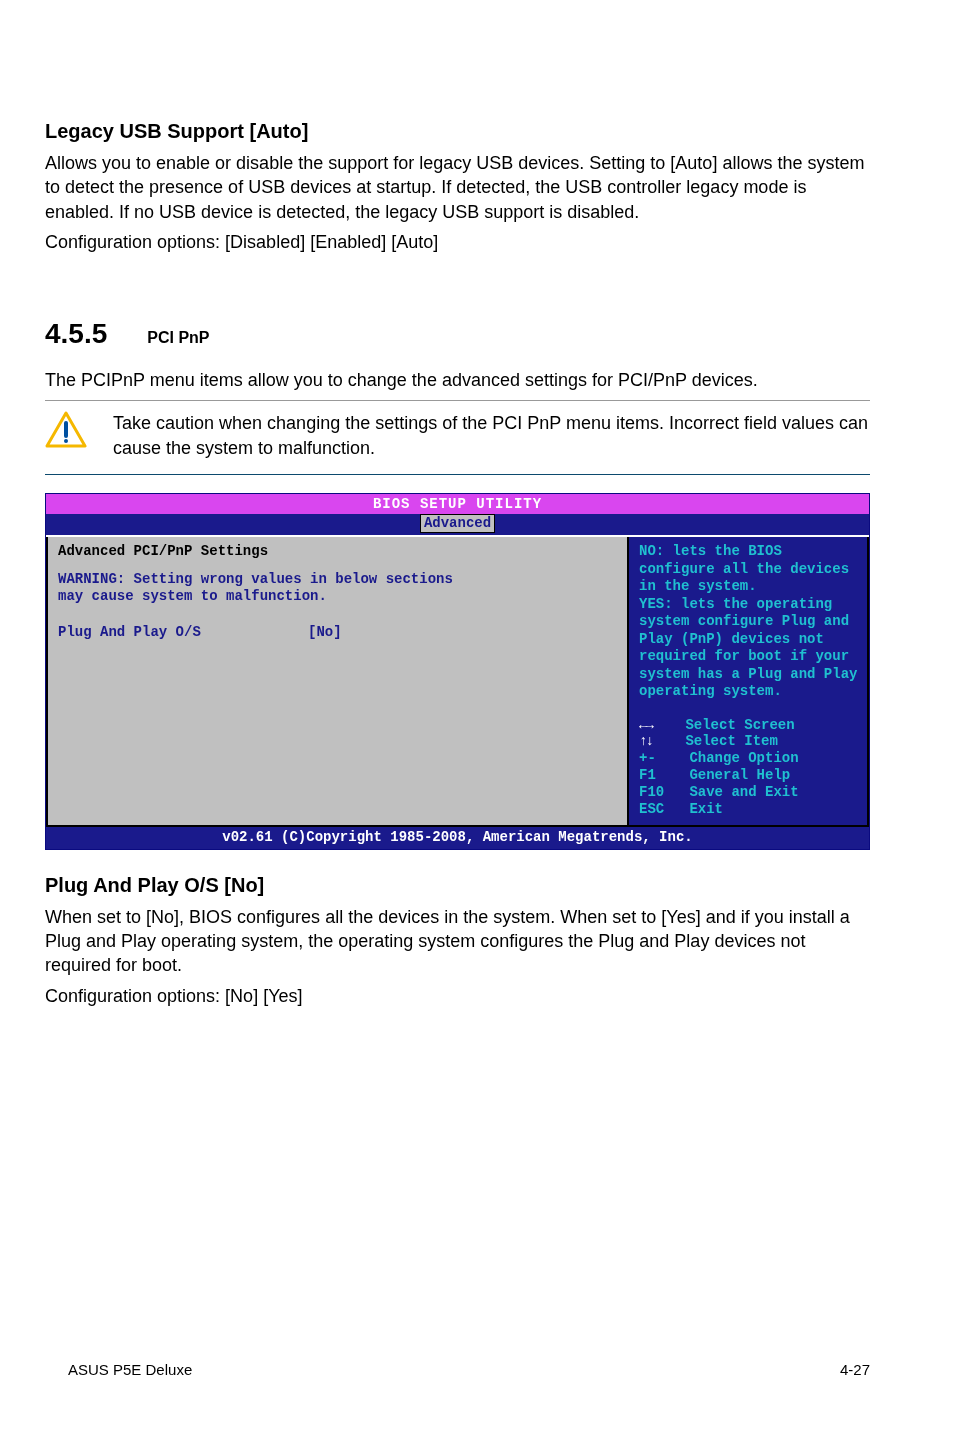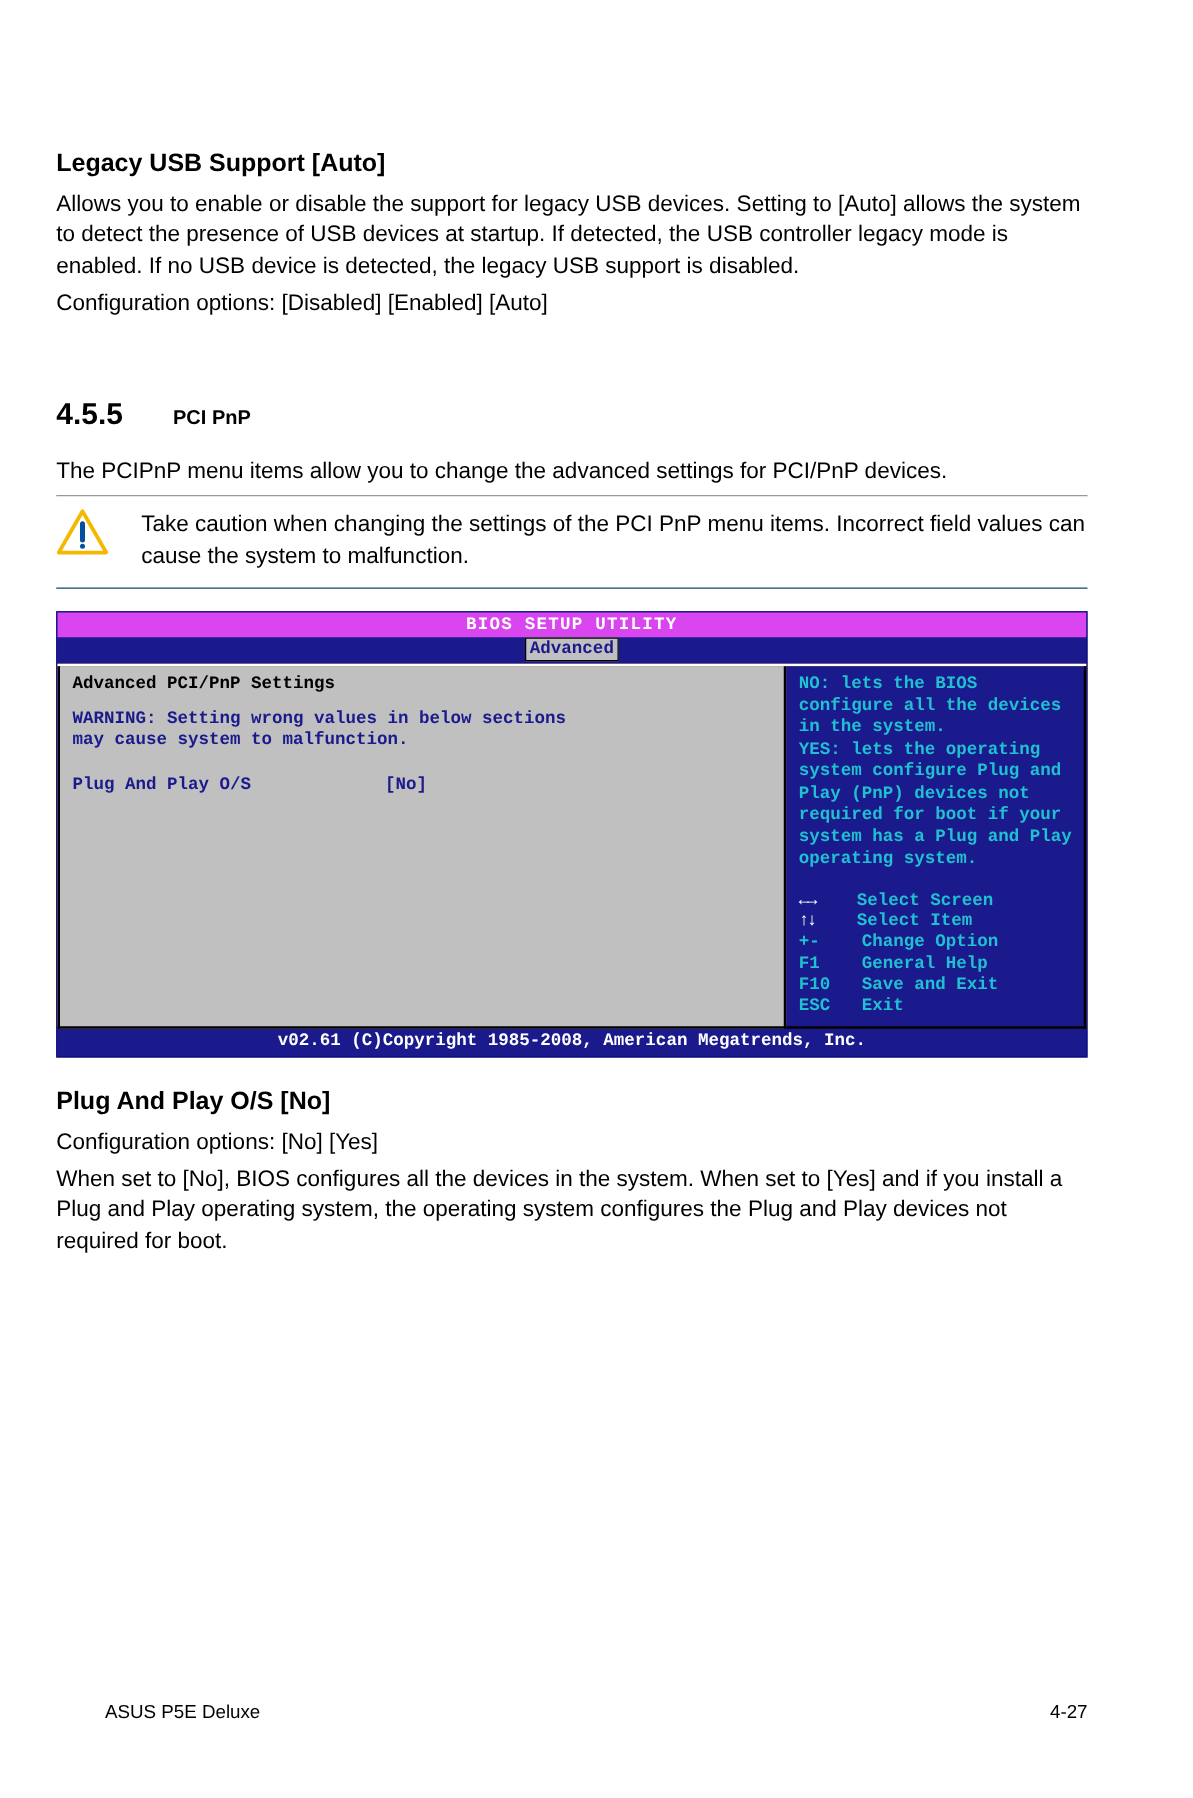--- a/index.html
+++ b/index.html
@@ -5,45 +5,45 @@
   * { margin: 0; padding: 0; box-sizing: border-box; }
   html, body { width: 954px; height: 1438px; background: #fff; font-family: Arial, Helvetica, sans-serif; color: #000; }
   .page { padding: 120px 84px 0 45px; position: relative; height: 100%; }
 
   h3.sec-title { font-size: 20px; font-weight: bold; margin-bottom: 8px; }
   p.body { font-size: 18px; line-height: 1.35; margin-bottom: 6px; }
 
   .spacer-lg { height: 58px; }
 
   .hnum-row { display: flex; gap: 40px; align-items: baseline; margin-bottom: 18px; }
-  .hnum-row .num { font-size: 24px; font-weight: bold; }
+  .hnum-row .num { font-size: 28px; font-weight: bold; }
   .hnum-row .txt { font-size: 16px; font-weight: bold; }
 
   .note-wrap { border-top: 1px solid #999; border-bottom: 1px solid #0c4a6e; padding: 10px 0 14px 0; display: flex; gap: 26px; align-items: flex-start; margin-top: 8px; margin-bottom: 18px;}
   .note-wrap svg { flex: 0 0 auto; }
   .note-wrap .note-text { font-size: 18px; line-height: 1.35; }
 
   
   .bios { border: 1px solid #0a0a80; margin-bottom: 24px; background: #1a1a8c; font-family: "Courier New", monospace; font-size: 14px; line-height: 1.25; }
   .bios-header { background: #d946ef; color: #fff; text-align: center; font-weight: bold; letter-spacing: 1px; padding: 2px 0 0 0; }
   .bios-tabrow { background: #1a1a8c; text-align: center; padding-bottom: 2px; }
   .bios-tabrow span { display:inline-block; background:#c0c0c0; color:#1a1a8c; padding:0 3px; font-weight:bold; border:1px solid #000; }
-  .bios-body { display: flex; background: #a16207; border-top: 2px solid #fff; }
+  .bios-body { display: flex; background: #a21caf; border-top: 2px solid #fff; }
   .bios-left { flex: 1 1 auto; background: #c0c0c0; color: #1a1a8c; padding: 6px 10px 40px 10px; border: 2px solid #000; border-top: none; margin: 0; }
   .bios-left .hdr { color:#000; font-weight:bold; }
   .bios-left .warn { color:#1a1a8c; font-weight:bold; margin-top:10px; }
   .bios-left .opt { color:#1a1a8c; font-weight:bold; margin-top:18px; display:flex; }
   .bios-left .opt .k { width: 250px; }
   .bios-right { width: 240px; background:#1a1a8c; color:#20c0d0; padding: 6px 8px 8px 10px; border: 2px solid #000; border-left:none; border-top:none; font-weight:bold;}
   .bios-right .help { white-space: pre-line; }
   .bios-right .keys { margin-top: 16px; white-space: pre; line-height:1.2; }
   .arrows { color:#fff; letter-spacing:-2px; }
   .bios-footer { background:#1a1a8c; color:#fff; text-align:center; padding:2px 0; font-weight:bold; }
 
-  .footer { position: absolute; left: 84px; right: 84px; bottom: 60px; display:flex; justify-content: space-between; font-size: 15px; color:#000; }
+  .footer { position: absolute; left: 68px; right: 84px; bottom: 60px; display:flex; justify-content: space-between; font-size: 15px; color:#000; }
 </style>
 </head>
 <body>
 
 <div class="page">
 
   <h3 class="sec-title">Legacy USB Support [Auto]</h3>
   <p class="body">Allows you to enable or disable the support for legacy USB devices. Setting to [Auto] allows the system to detect the presence of USB devices at startup. If detected, the USB controller legacy mode is enabled. If no USB device is detected, the legacy USB support is disabled.</p>
   <p class="body">Configuration options: [Disabled] [Enabled] [Auto]</p>
 
@@ -88,21 +88,21 @@
 <span>+-    Change Option</span>
 <span>F1    General Help</span>
 <span>F10   Save and Exit</span>
 <span>ESC   Exit</span></div>
       </div>
     </div>
     <div class="bios-footer">v02.61 (C)Copyright 1985-2008, American Megatrends, Inc.</div>
   </div>
 
   <h3 class="sec-title">Plug And Play O/S [No]</h3>
+  <p class="body">When set to [No], BIOS configures all the devices in the system. When set to [Yes] and if you install a Plug and Play operating system, the operating system configures the Plug and Play devices not required for boot.</p>
   <p class="body">Configuration options: [No] [Yes]</p>
-  <p class="body">When set to [No], BIOS configures all the devices in the system. When set to [Yes] and if you install a Plug and Play operating system, the operating system configures the Plug and Play devices not required for boot.</p>
 
   <div class="footer">
     <span>ASUS P5E Deluxe</span>
     <span>4-27</span>
   </div>
 
 </div>
 
 </body></html>

